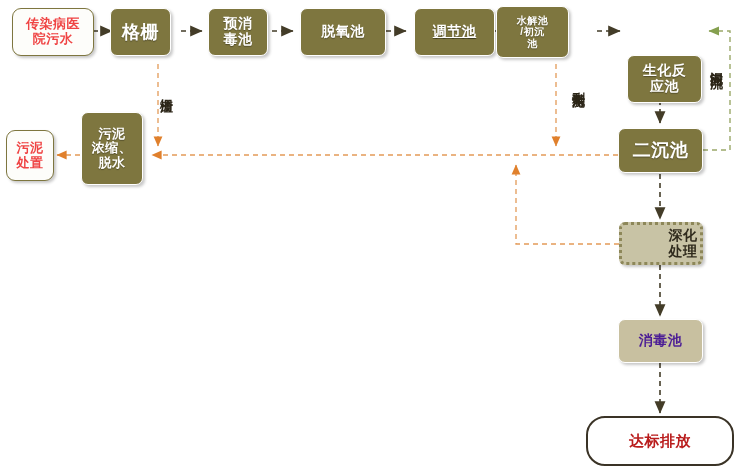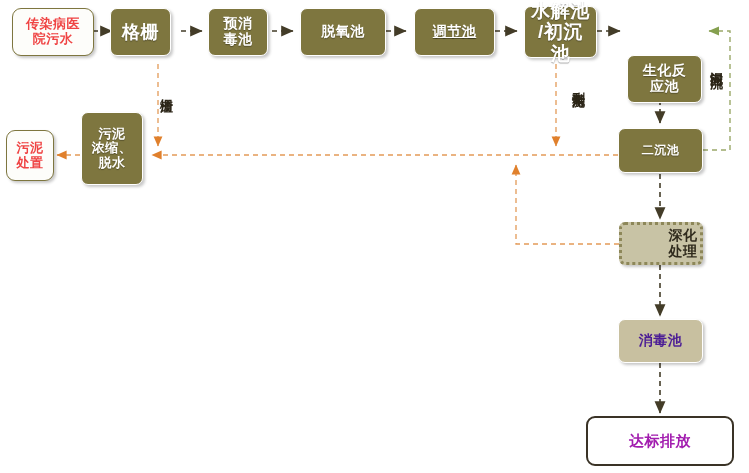--- a/index.html
+++ b/index.html
@@ -19,21 +19,21 @@
   .olive{
     background:#7e763f;color:#ffffff;border:1px solid #ffffff;border-radius:7px;
     font-weight:bold;text-shadow:0 1px 1px rgba(0,0,0,.35);
   }
   
   .white{
     background:#fdfdfa;color:#ef4444;border:1.6px solid #7e763f;border-radius:9px;font-weight:bold;
   }
   
   .outline-dark{
-    background:#ffffff;color:#a21caf;border:2.2px solid #3a3326;border-radius:9px;font-weight:bold;
+    background:#ffffff;color:#b91c1c;border:2.2px solid #3a3326;border-radius:19px;font-weight:bold;
   }
   
   .tan{
     background:#c8c0a0;color:#4c1d95;border:1px solid #ffffff;border-radius:7px;font-weight:bold;
   }
   
   .tan-scallop{
     background:#c8c3a5;color:#2f2a1c;border:3px dotted #8d8759;border-radius:6px;font-weight:bold;padding-left:44px;
   }
 
@@ -105,36 +105,36 @@
     <div>
       <div>预消</div>
       <div>毒池</div>
     </div>
   </div>
 
   <div class="node olive" style="left:414px;top:8px;width:81px;height:48px;font-size:14px;text-decoration:underline;">
     <span>调节池</span>
   </div>
 
-  <div class="node olive" style="left:524px;top:6px;width:73px;height:52px;font-size:19px;text-align:center;">
+  <div class="node olive" style="left:496px;top:6px;width:73px;height:52px;font-size:10px;text-align:center;">
     <div>
       <div>水解池</div>
       <div>/初沉</div>
       <div>池</div>
     </div>
   </div>
 
   <div class="node olive" style="left:627px;top:8px;width:75px;height:48px;font-size:14px;margin-top:47px;">
     <div>
       <div>生化反</div>
       <div>应池</div>
     </div>
   </div>
 
-  <div class="node olive" style="left:618px;top:128px;width:85px;height:45px;font-size:12px;">
+  <div class="node olive" style="left:618px;top:128px;width:85px;height:45px;font-size:18px;">
     <span>二沉池</span>
   </div>
 
   <div class="node tan-scallop" style="left:619px;top:222px;width:84px;height:43px;font-size:14px;">
     <span>深化处理</span>
   </div>
 
   <div class="node tan" style="left:618px;top:319px;width:85px;height:44px;font-size:14px;">
     <span>消毒池</span>
   </div>

